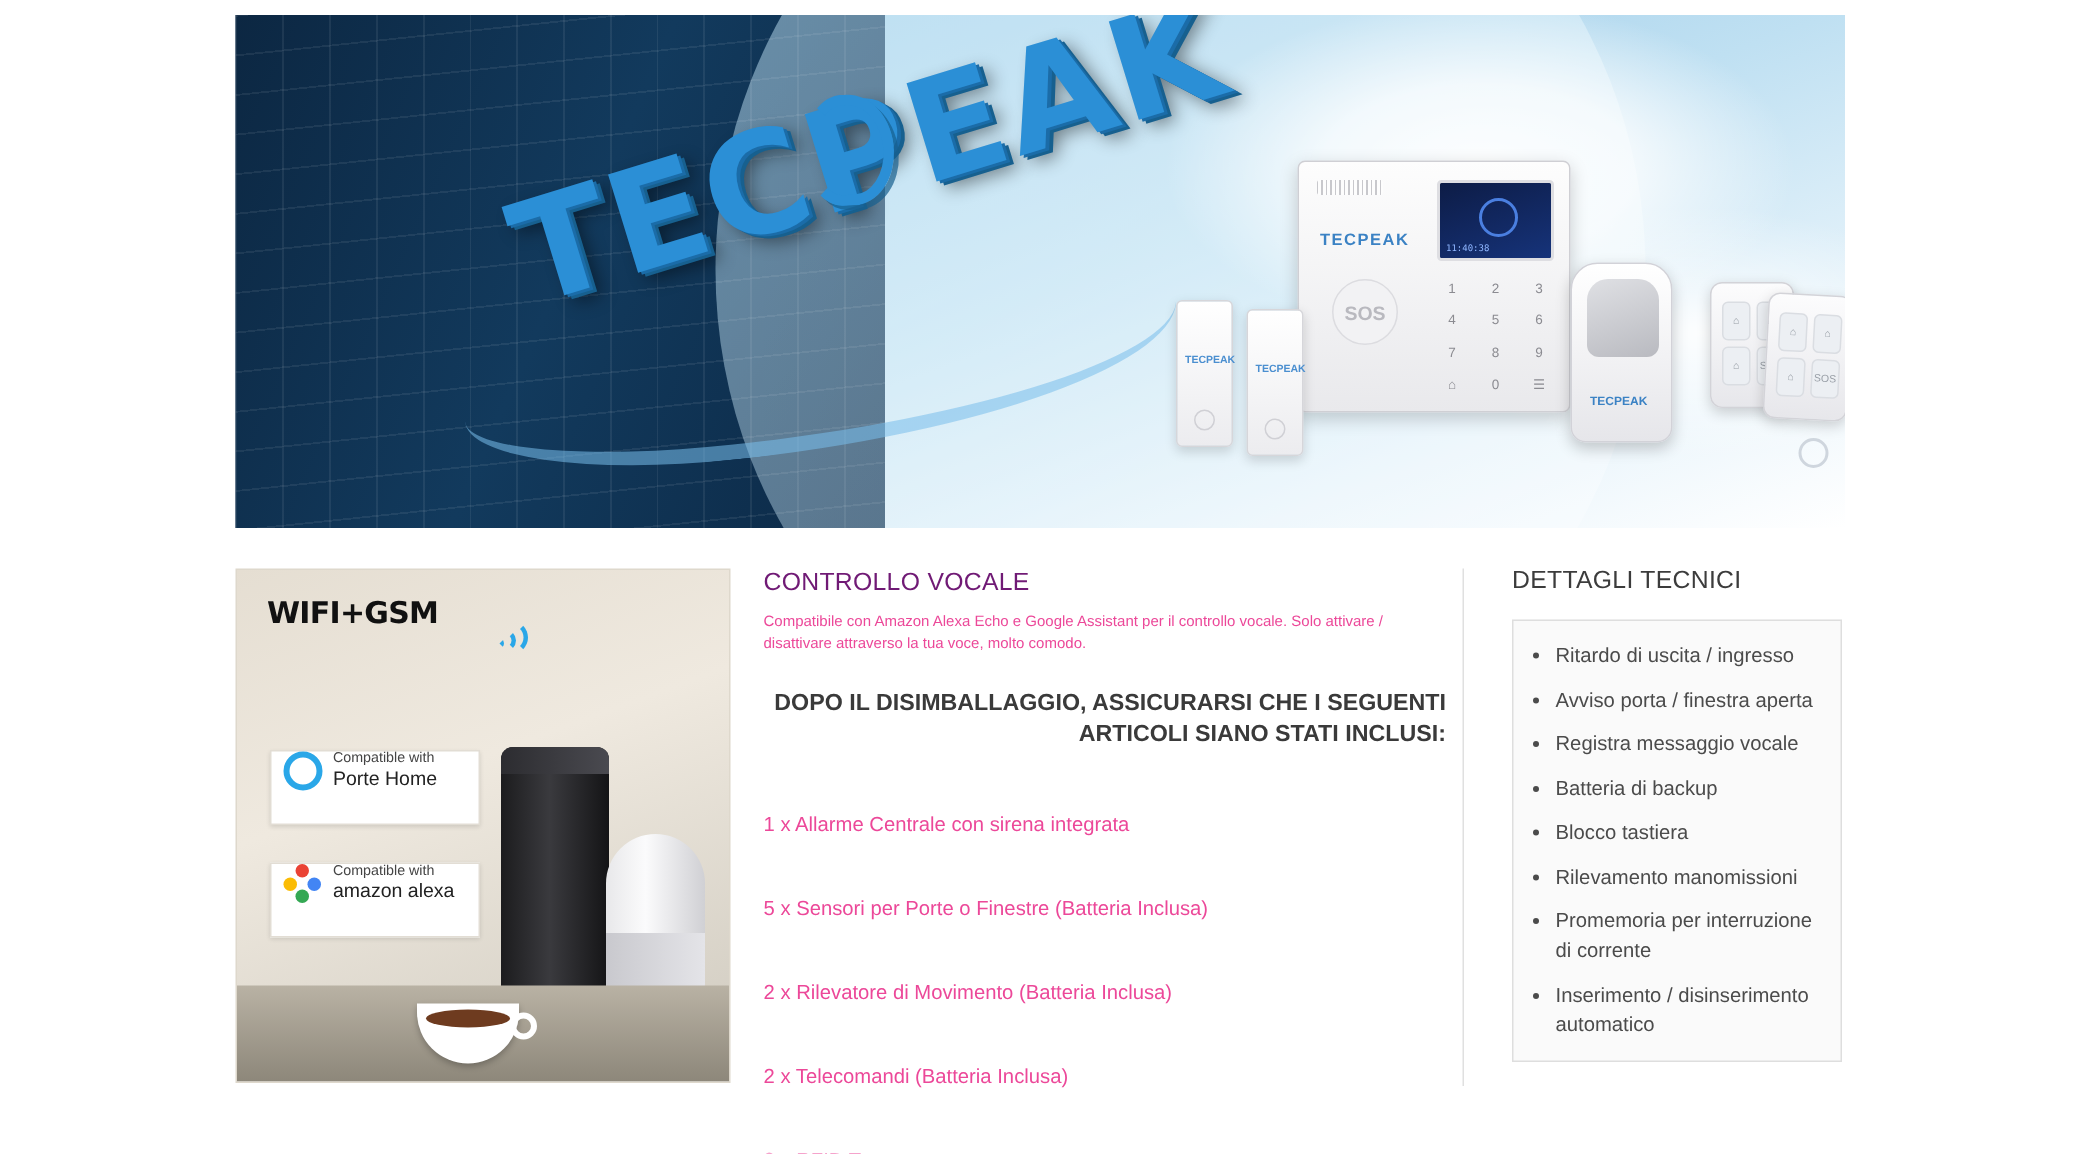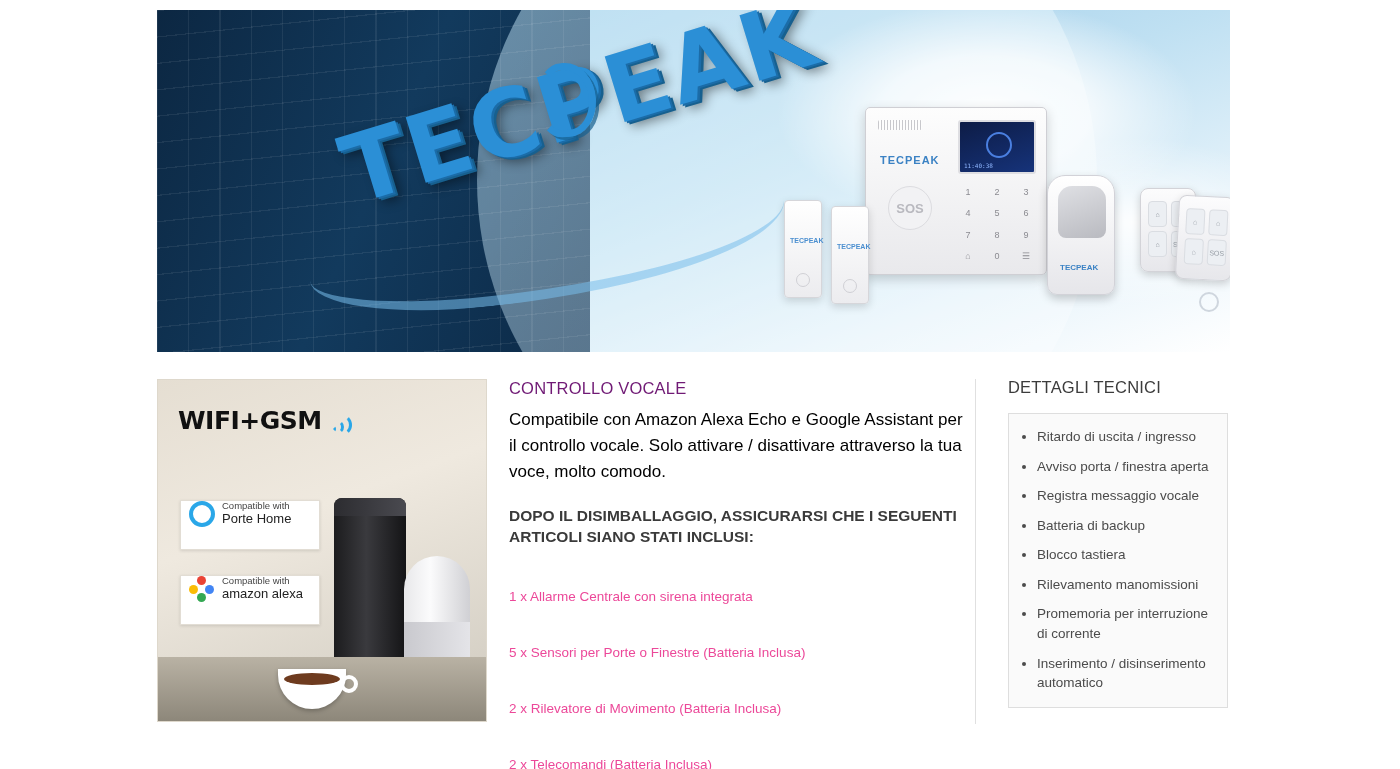--- a/index.html
+++ b/index.html
@@ -195,23 +195,23 @@
   
   .wifi-card {
     position: absolute;
     left: 157px; top: 379px;
     width: 330px; height: 343px;
     background: linear-gradient(160deg,#e5ded2 0%, #efe9df 40%, #cfcabf 100%);
     border: 1px solid #ded8cc;
     overflow: hidden;
   }
   .wifi-title {
-    position: absolute; left: 20px; top: 26px;
+    position: absolute; left: 20px; top: 16px;
     font-family: "DejaVu Sans", sans-serif;
-    font-weight: bold; font-size: 25px; color: #111;
+    font-weight: bold; font-size: 20px; color: #111;
     letter-spacing: -0.5px;
   }
   .wifi-signal {
     position: absolute; left: 170px; top: 26px;
     width: 30px; height: 28px;
   }
   .wifi-signal i {
     position: absolute; left: 2px; bottom: 0;
     border: 3px solid #2aa7e8;
     border-color: transparent #2aa7e8 transparent transparent;
@@ -290,31 +290,32 @@
     width: 455px;
   }
   .h-title {
     font-size: 16.5px;
     color: #701a75;
     margin: 0 0 9px 0;
     font-weight: normal;
     letter-spacing: 0.2px;
   }
   .para {
-    font-size: 17px;
-    color: #000000;
+    font-size: 10px;
+    color: #ec4899;
     line-height: 1.52;
     margin: 0 0 22px 0;
   }
   .h-sub {
     font-size: 15.5px;
     color: #3a3a3a;
     font-weight: bold;
     line-height: 1.33;
     margin: 0 0 16px 0;
+    text-align: right;
   }
   .incl-item {
     font-size: 13.5px;
     color: #ec4899;
     margin-bottom: 19px;
     margin-top: 41px;
   }
 
   
   .divider {

